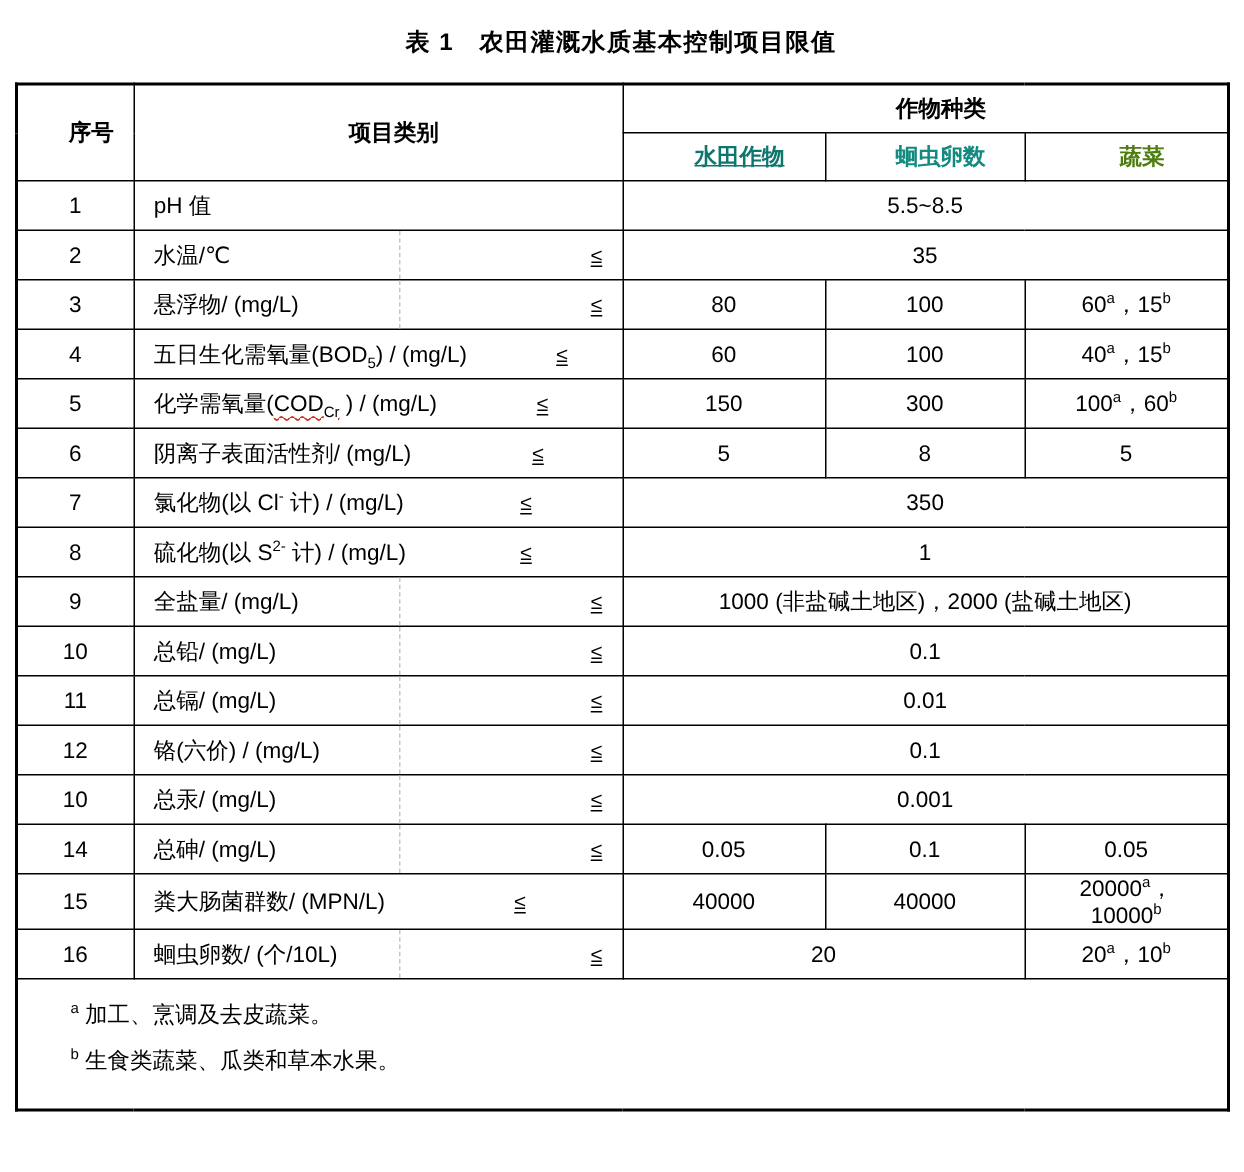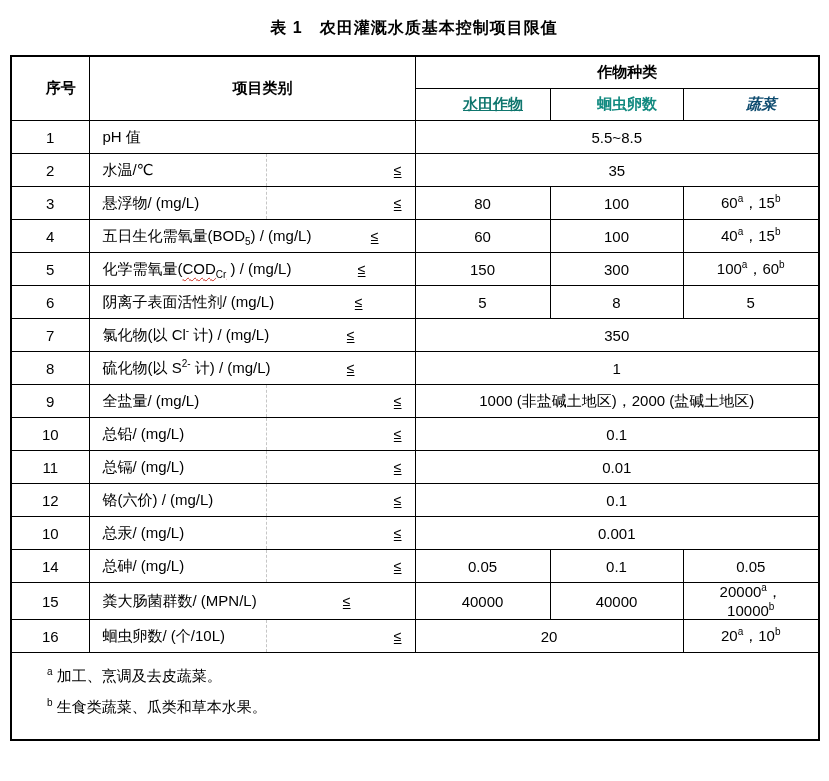--- a/index.html
+++ b/index.html
@@ -45,21 +45,21 @@
     </colgroup>
     <thead>
       <tr>
         <th rowspan="2">序号</th>
         <th rowspan="2">项目类别</th>
         <th colspan="3">作物种类</th>
       </tr>
       <tr>
         <th class="teal" style="color: #0f766e; text-decoration: underline;">水田作物</th>
         <th class="teal" style="color: rgb(18, 138, 128);">蛔虫卵数</th>
-        <th class="teal" style="color: #0c4a6e; font-style: italic;">蔬菜</th>
+        <th class="teal" style="color: #4d7c0f;">蔬菜</th>
       </tr>
     </thead>
     <tbody id="table-body">
         <tr>
           <td class="c-no">1</td>
           <td class="c-proj"><span>pH 值</span></td>
           <td class="c-val" colspan="3">5.5~8.5</td>
         </tr>
         <tr>
           <td class="c-no">2</td>

